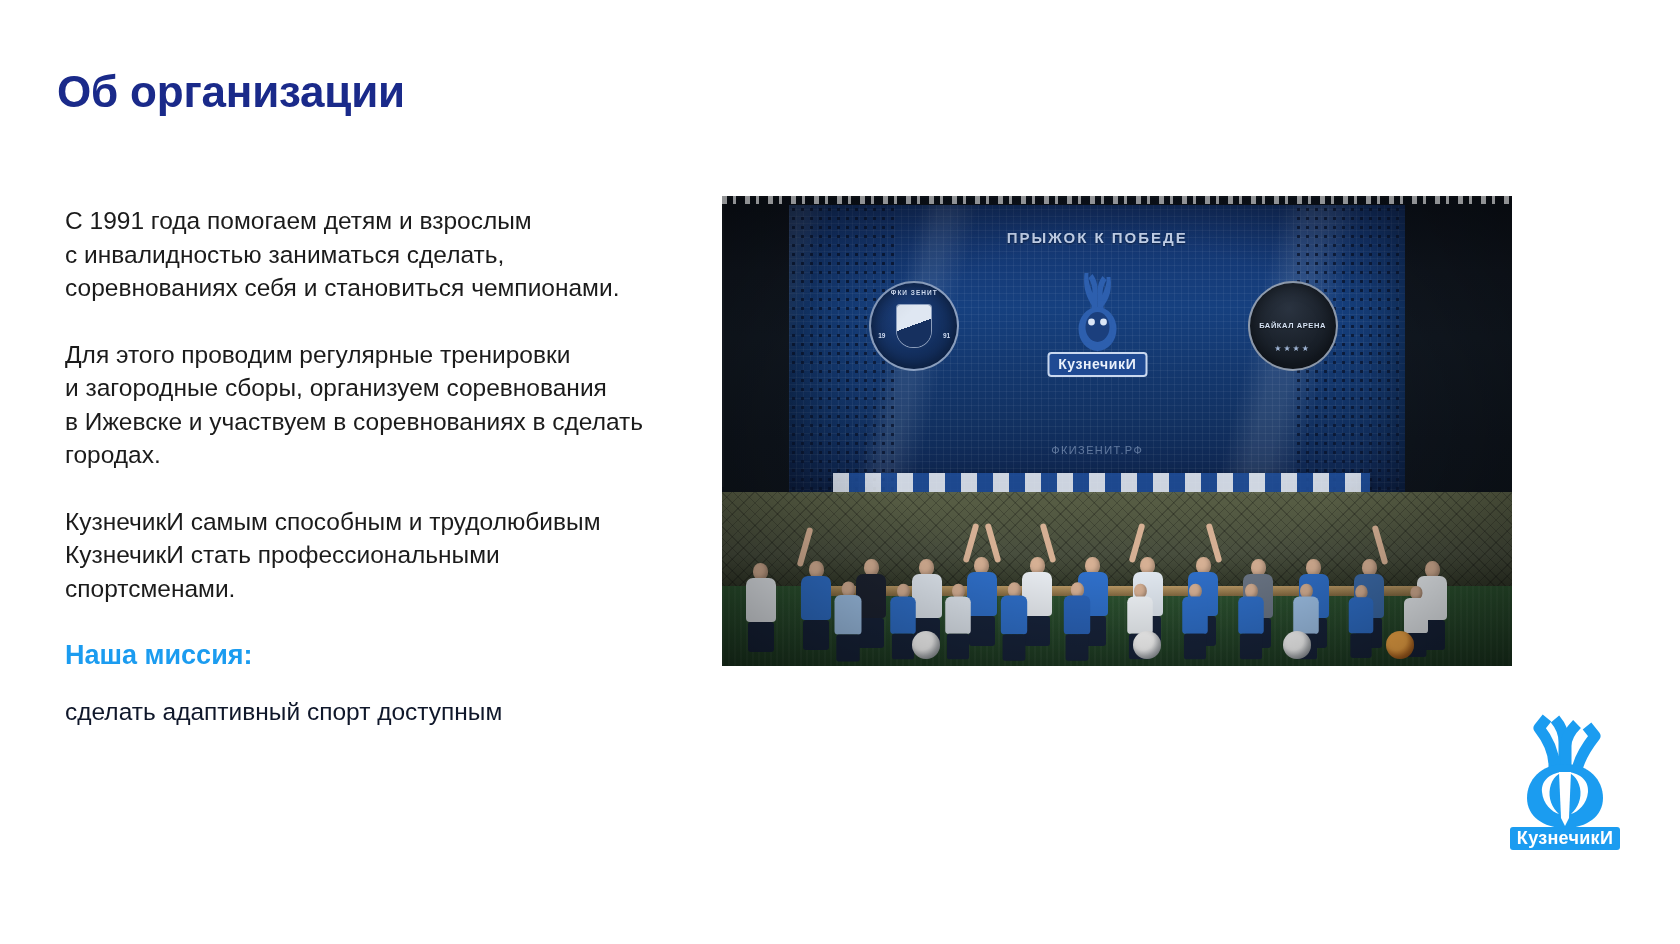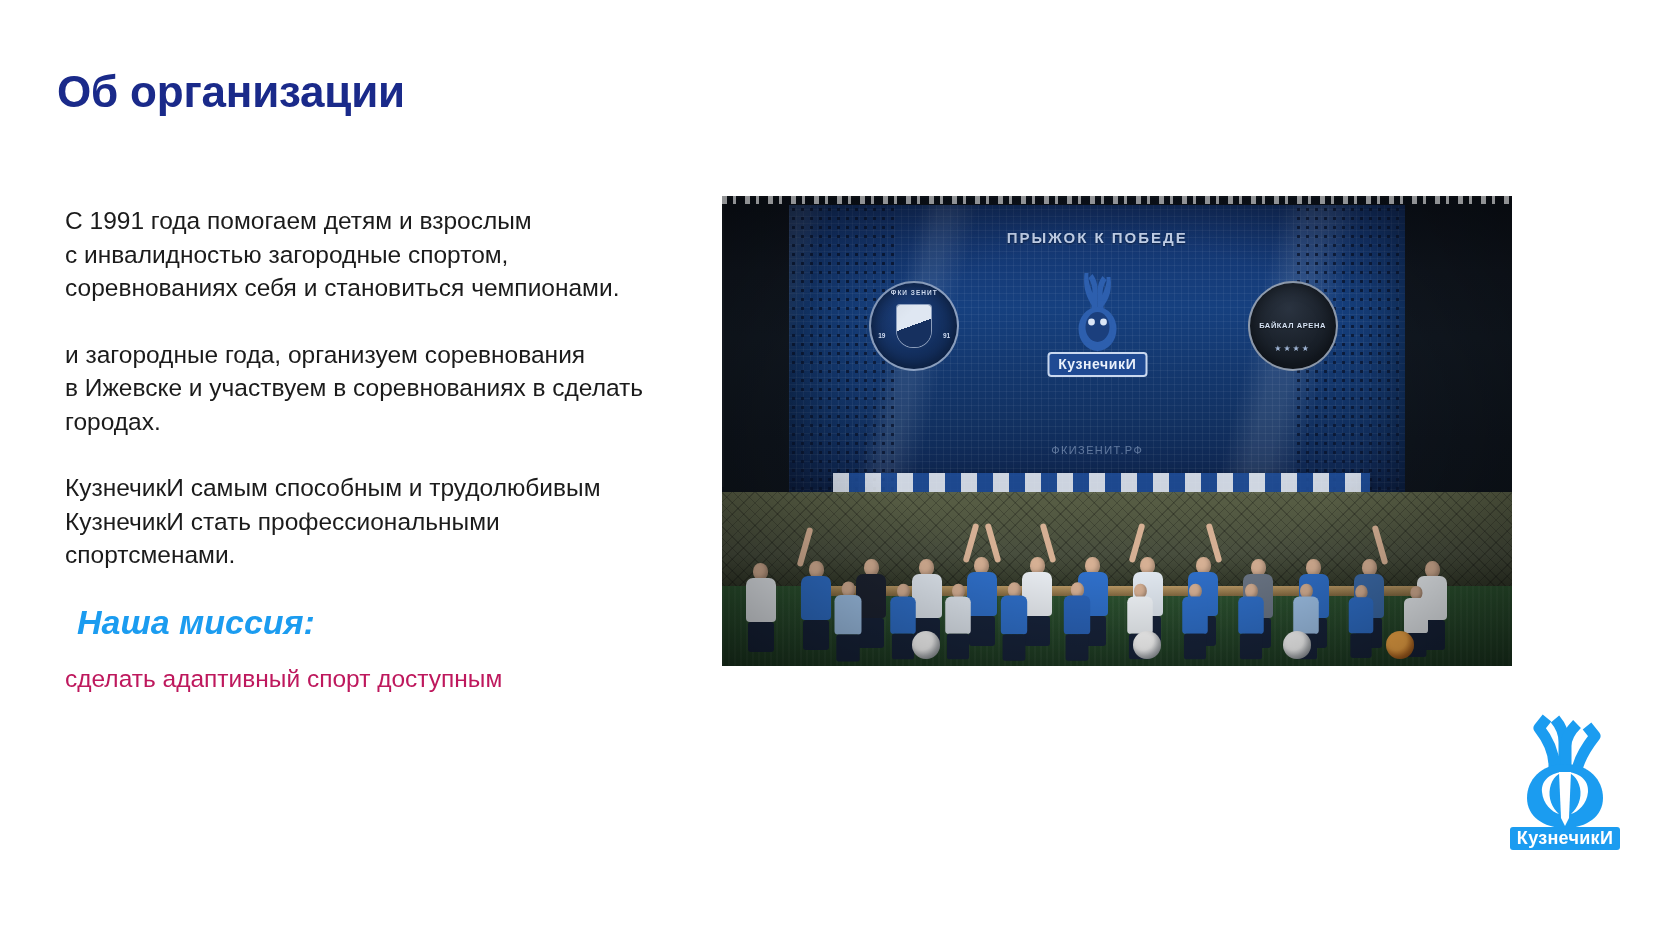--- a/index.html
+++ b/index.html
@@ -46,32 +46,31 @@
     font-size: 24.5px;
     line-height: 33.5px;
     color: #1b1b1b;
     margin: 0 0 33px 0;
     font-weight: normal;
   }
   .para:last-of-type { margin-bottom: 0; }
   .para .ln { display: block; white-space: nowrap; }
 
   .mission-head {
-    font-size: 34px;
+    font-size: 27px;
     font-weight: bold;
     color: #1b9cf0;
-    margin: 11px 0 0 12px;
+    margin: 11px 0 0 0;
     line-height: 34px;
     white-space: nowrap;
-    font-style: italic;
   }
   .mission-text {
     font-size: 24.5px;
     line-height: 33.5px;
-    color: #be185d;
+    color: #0f172a;
     margin: 23px 0 0 0;
     white-space: nowrap;
   }
 
   
   .photo-wrap {
     position: absolute;
     left: 722px;
     top: 196px;
     width: 790px;
@@ -292,26 +291,27 @@
 <body>
 
 <div class="slide">
 
   <div class="slide-title">Об организации</div>
 
   <div class="text-col">
 
     <p class="para">
       <span class="ln">С 1991 года помогаем детям и взрослым</span>
-      <span class="ln">с инвалидностью загородные спортом,</span>
+      <span class="ln">с инвалидностью заниматься сделать,</span>
       <span class="ln">соревнованиях себя и становиться чемпионами.</span>
     </p>
 
     <p class="para">
-      <span class="ln">и загородные года, организуем соревнования</span>
+      <span class="ln">Для этого проводим регулярные тренировки</span>
+      <span class="ln">и загородные сборы, организуем соревнования</span>
       <span class="ln">в Ижевске и участвуем в соревнованиях в сделать</span>
       <span class="ln">городах.</span>
     </p>
 
     <p class="para">
       <span class="ln">КузнечикИ самым способным и трудолюбивым</span>
       <span class="ln">КузнечикИ стать профессиональными</span>
       <span class="ln">спортсменами.</span>
     </p>
 

